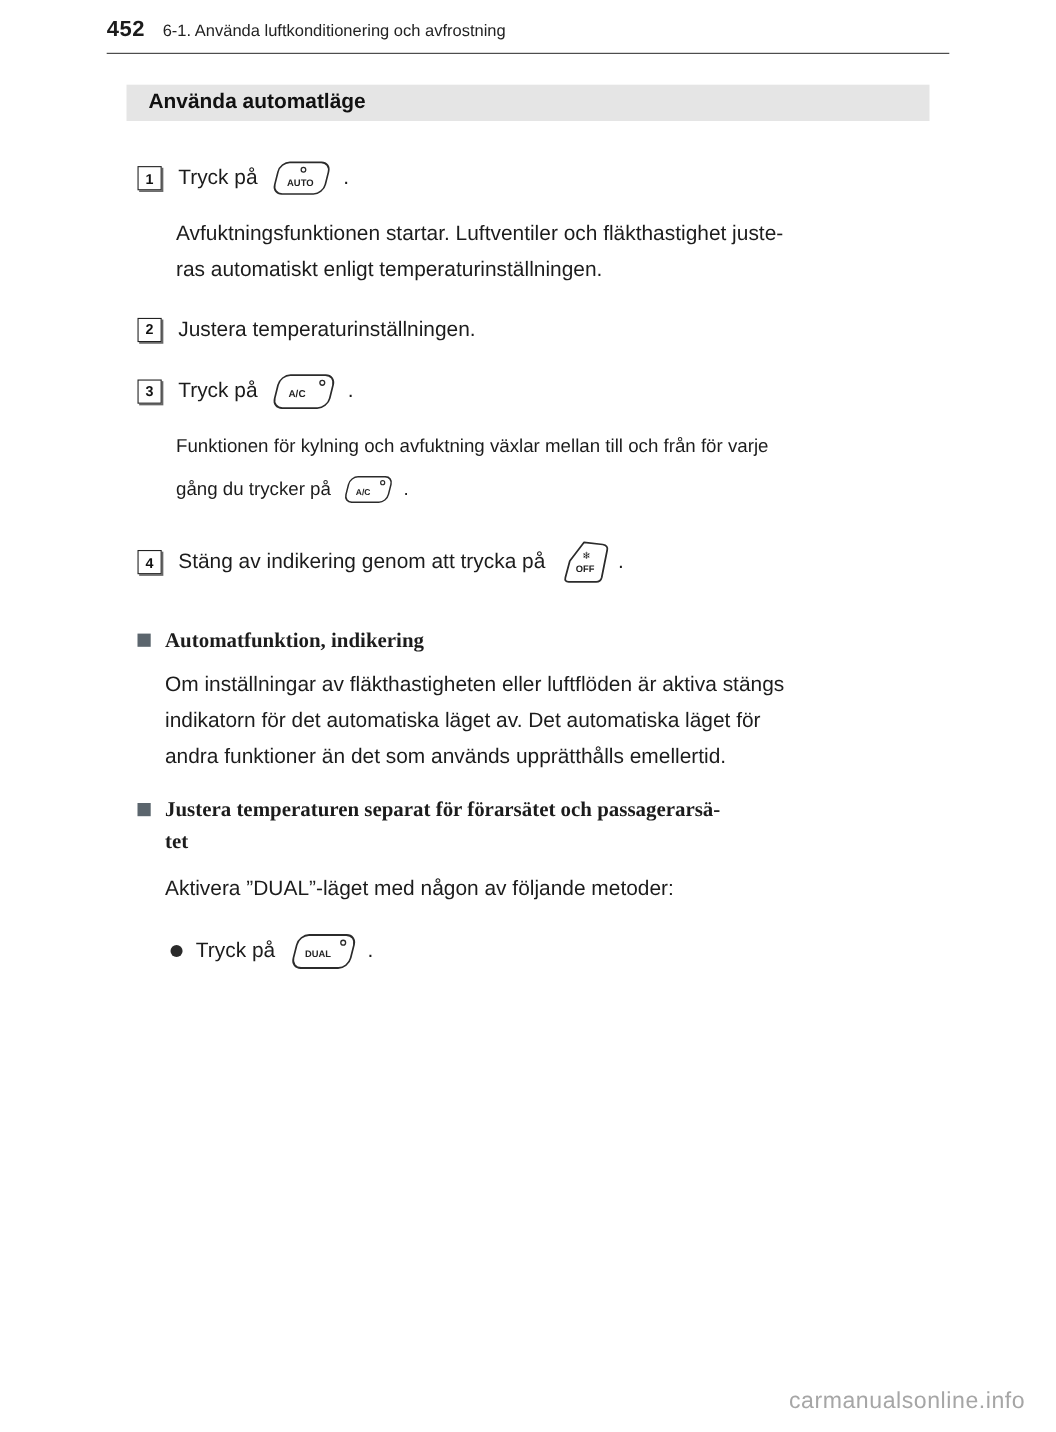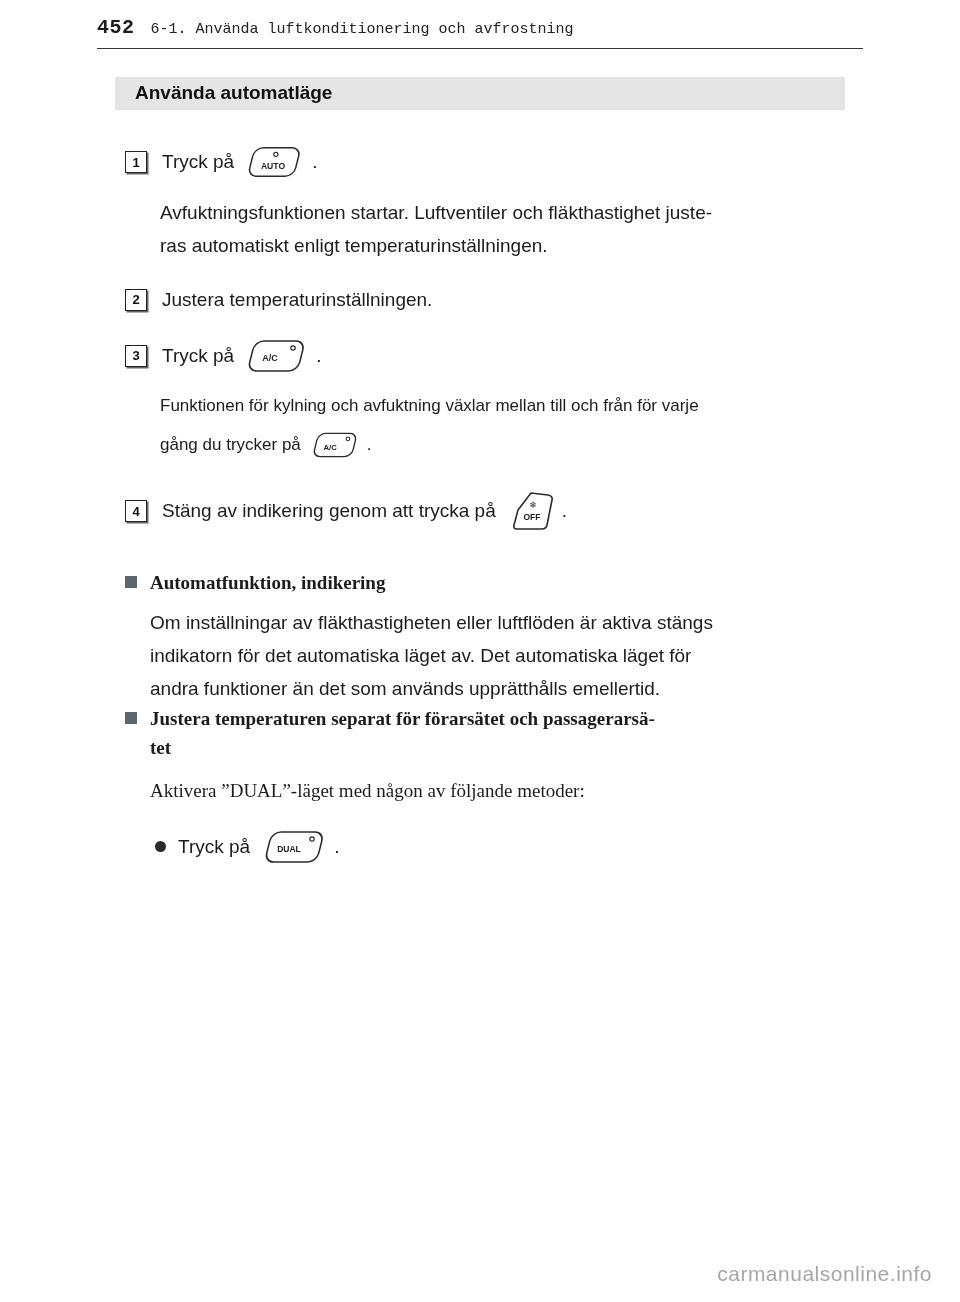--- a/index.html
+++ b/index.html
@@ -3,21 +3,21 @@
 <meta charset="utf-8">
 <style>
   html,body { margin:0; padding:0; }
   body {
     width:960px; height:1302px; background:#ffffff; position:relative;
     font-family:"Liberation Sans", sans-serif; color:#1c1c1c;
     overflow:hidden;
   }
   .sheet { padding:16px 97px 0 97px; }
 
-  .topbar { display:flex; align-items:baseline; gap:16px;font-family:Liberation Mono, monospace; }
+  .topbar { display:flex; align-items:baseline; gap:16px; }
   .page-num { font-size:20px; font-weight:bold; letter-spacing:0.5px; }
   .chapter { font-size:15px; color:#222; }
   .rule { border:0; border-top:1.5px solid #3a3a3a; margin:9px 0 0 0; width:766px; }
 
   .main { margin-left:18px; width:730px; }
 
   .banner {
     margin-top:28px; background:#e5e5e5; padding:5px 0 6px 20px;
     font-size:19px; font-weight:bold; color:#111;
   }
@@ -48,22 +48,22 @@
   .note-body { margin:8px 0 0 35px; font-size:19px; line-height:1.75; white-space:pre-line; }
 
   .bullet-row { display:flex; align-items:center; margin-left:40px; }
   .rb { width:11px; height:11px; border-radius:50%; background:#2a2a2a; margin-right:12px; flex:none; }
   .bullet-text { font-size:19px; }
 
   .subnote { margin:8px 0 0 66px; font-size:16px; color:#1c1c1c; }
   .subnote .em { font-size:17.5px; }
 
   .mt30 { margin-top:30px; } .mt26 { margin-top:26px; } .mt24 { margin-top:24px; }
-  .mt22 { margin-top:22px; } .mt34 { margin-top:34px; } .mt18 { }
-  .mt16 { margin-top:16px; } .mt12 { margin-top:12px;font-family:Liberation Serif, serif; }
+  .mt22 { margin-top:22px; } .mt34 { margin-top:34px; } .mt18 { margin-top:18px; }
+  .mt16 { margin-top:16px; } .mt12 { margin-top:12px; }
 
   .watermark {
     position:absolute; right:28px; bottom:16px;
     font-size:21px; color:#a6a6a6; letter-spacing:0.5px;
   }
 </style>
 </head>
 <body>
 
 <div class="sheet">

